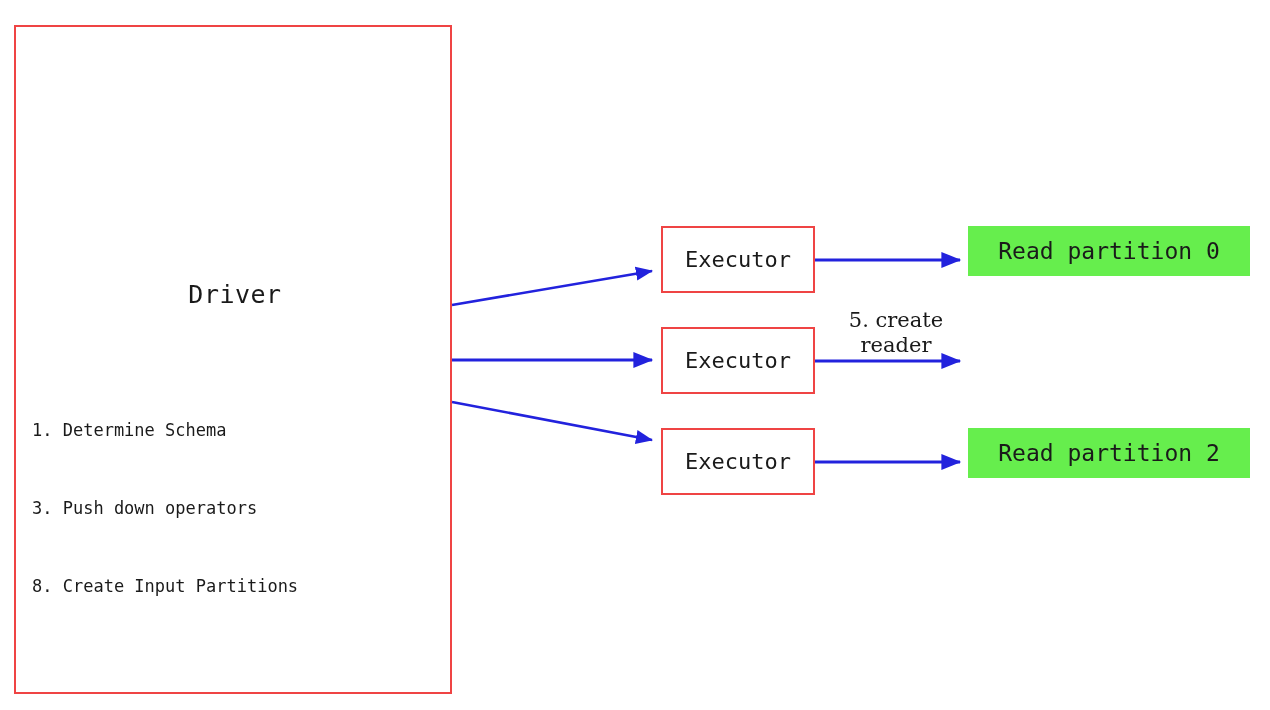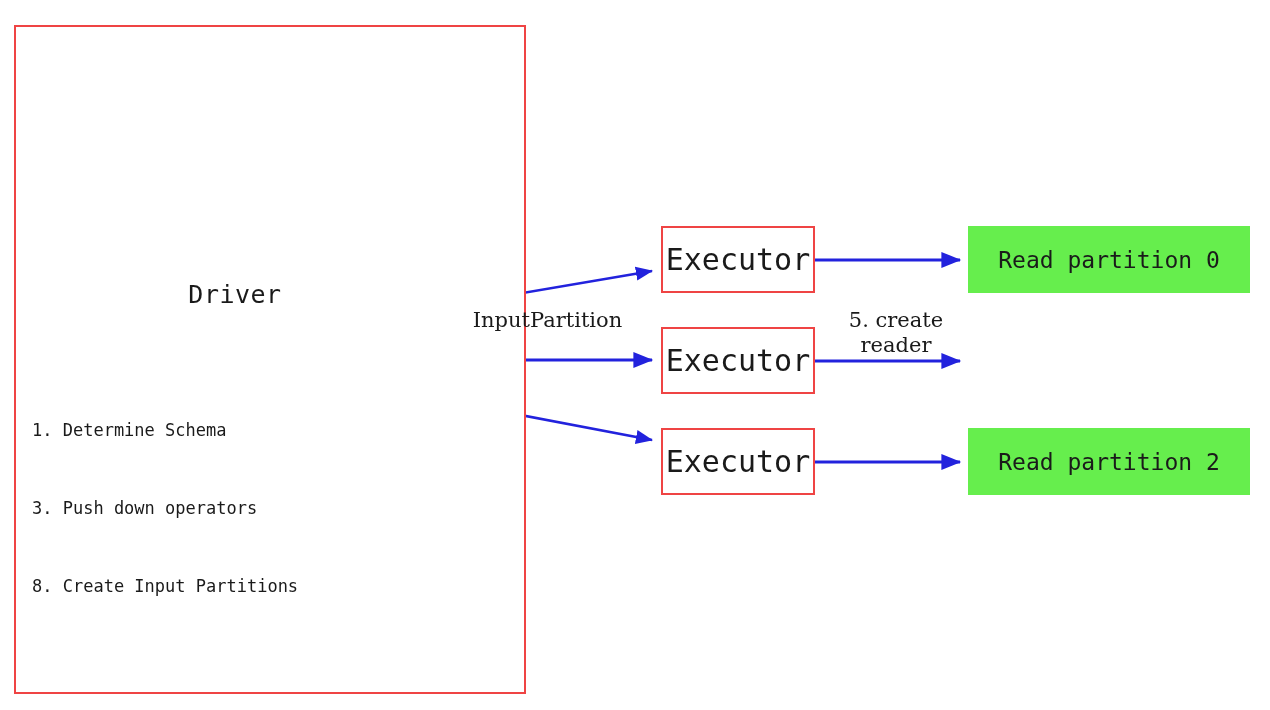--- a/index.html
+++ b/index.html
@@ -25,21 +25,21 @@
     width: 1270px;
     height: 710px;
     pointer-events: none;
   }
 
   
   .driver-box {
     position: absolute;
     left: 14px;
     top: 25px;
-    width: 512px;
+    width: 438px;
     height: 669px;
     border: 2px solid #ef4444;
     box-sizing: border-box;
     background: #ffffff;
   }
   .driver-title {
     position: absolute;
     left: 0;
     top: 253px;
     width: 438px;
@@ -71,34 +71,34 @@
     height: 67px;
     border: 2px solid #ef4444;
     box-sizing: border-box;
     background: #ffffff;
     display: flex;
     align-items: center;
     justify-content: center;
   }
   .exec-label {
     font-family: "DejaVu Sans Mono", monospace;
-    font-size: 30px;
+    font-size: 22px;
     color: #1a1a1a;
     white-space: pre;
   }
   #exec-1 { left: 661px; top: 226px; }
   #exec-2 { left: 661px; top: 327px; }
   #exec-3 { left: 661px; top: 428px; }
 
   
   .part-box {
     position: absolute;
     left: 968px;
     width: 282px;
-    height: 67px;
+    height: 50px;
     background: #66ee4d;
     box-sizing: border-box;
     display: flex;
     align-items: center;
     justify-content: center;
   }
   .part-label {
     font-family: "DejaVu Sans Mono", monospace;
     font-size: 23px;
     color: #1a1a1a;
@@ -174,20 +174,19 @@
   </div>
 
   <div id="part-1" class="part-box">
     <span class="part-label">Read partition 0</span>
   </div>
   <div id="part-3" class="part-box">
     <span class="part-label">Read partition 2</span>
   </div>
 
   <div id="label-serialize" class="edge-label">
-    <div>InputPartition</div>
   </div>
   <div id="label-create-reader" class="edge-label">
     <div>5. create</div>
     <div>reader</div>
   </div>
 
 </div>
 
 </body></html>

